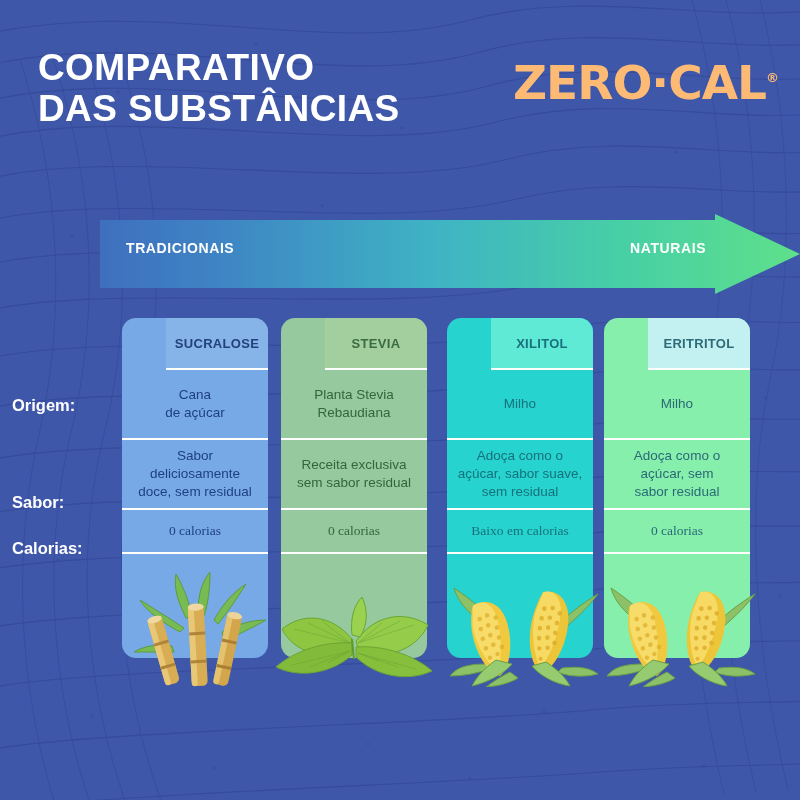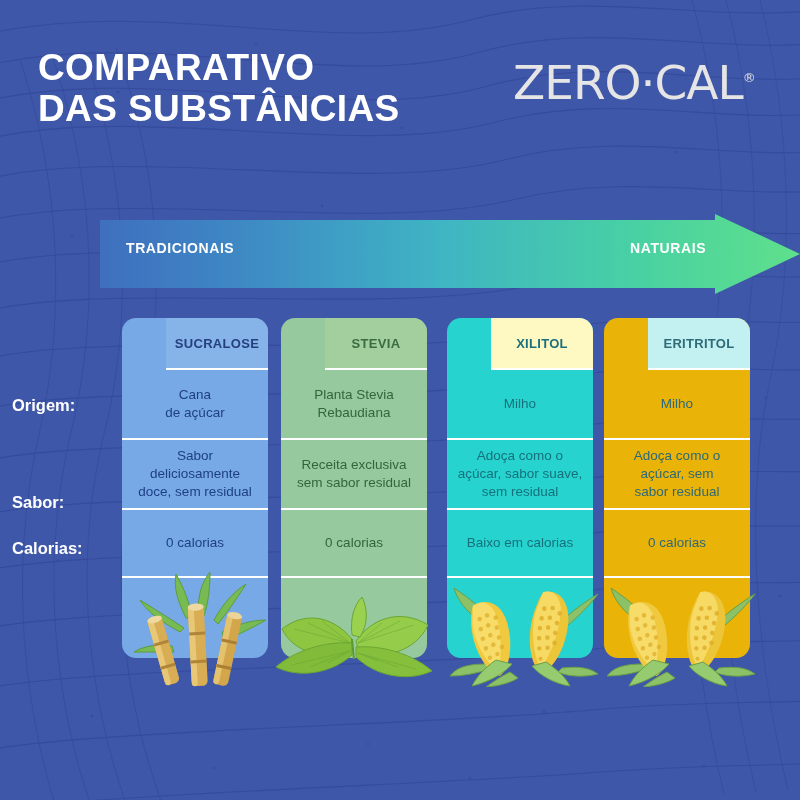--- a/index.html
+++ b/index.html
@@ -17,21 +17,21 @@
   
   .title{
     position:absolute;left:38px;top:47px;z-index:5;
     color:#ffffff;font-weight:bold;font-size:37px;line-height:1.12;
     letter-spacing:0.4px;
   }
   .title .l2{display:block;text-align:right;}
 
   .logo{
     position:absolute;left:513px;top:55px;z-index:5;
-    color:#e5e5e5;font-weight:normal;font-size:47px;letter-spacing:-1px;
+    color:#fdba74;font-weight:bold;font-size:47px;letter-spacing:-1px;
     font-family:"DejaVu Sans", sans-serif;
     white-space:nowrap;
   }
   .logo .reg{font-size:13px;vertical-align:super;letter-spacing:0;}
 
   
   .arrow-wrap{position:absolute;left:100px;top:214px;width:700px;height:80px;z-index:3;}
   .arrow-wrap svg{display:block;}
   .arrow-label{
     position:absolute;z-index:4;color:#ffffff;font-weight:bold;
@@ -44,41 +44,41 @@
   .col{
     position:absolute;z-index:4;
     top:318px;width:146px;height:340px;
     border-radius:14px;
     display:flex;flex-direction:column;
     overflow:hidden;
   }
   .col.c1{left:122px;background:#76a9e5;}
   .col.c2{left:281px;background:#96c99d;}
   .col.c3{left:447px;background:#27d3cf;}
-  .col.c4{left:604px;background:#eab308;}
+  .col.c4{left:604px;background:#86efac;}
 
   .col-head{
     height:50px;display:flex;align-items:center;justify-content:center;
     font-weight:bold;font-size:13px;letter-spacing:0.3px;
     border-bottom:2.5px solid #ffffff;
     margin-left:44px;
   }
   .c1 .col-head{background:#87b4e8;color:#24407e;}
   .c2 .col-head{background:#a3cf9f;color:#3b6b40;}
-  .c3 .col-head{background:#fef9c3;color:#1b6f7e;}
+  .c3 .col-head{background:#5eead4;color:#1b6f7e;}
   .c4 .col-head{background:#c3f0f1;color:#2e6c79;}
 
   .cell{
     display:flex;align-items:center;justify-content:center;text-align:center;
     font-size:13.5px;line-height:1.32;padding:4px 7px;box-sizing:border-box;
     border-bottom:2.5px solid #ffffff;
   }
   .cell.r1{height:70px;}
   .cell.r2{height:70px;}
-  .cell.r3{height:68px;}
+  .cell.r3{height:44px;font-family:Liberation Serif, serif;}
   .c1 .cell{color:#1f3f84;}
   .c2 .cell{color:#33663b;}
   .c3 .cell{color:#16717c;}
   .c4 .cell{color:#2b6977;}
 
   .col-art{flex:1;position:relative;overflow:visible;}
 
   
   .art-layer{position:absolute;z-index:5;pointer-events:none;}
 

